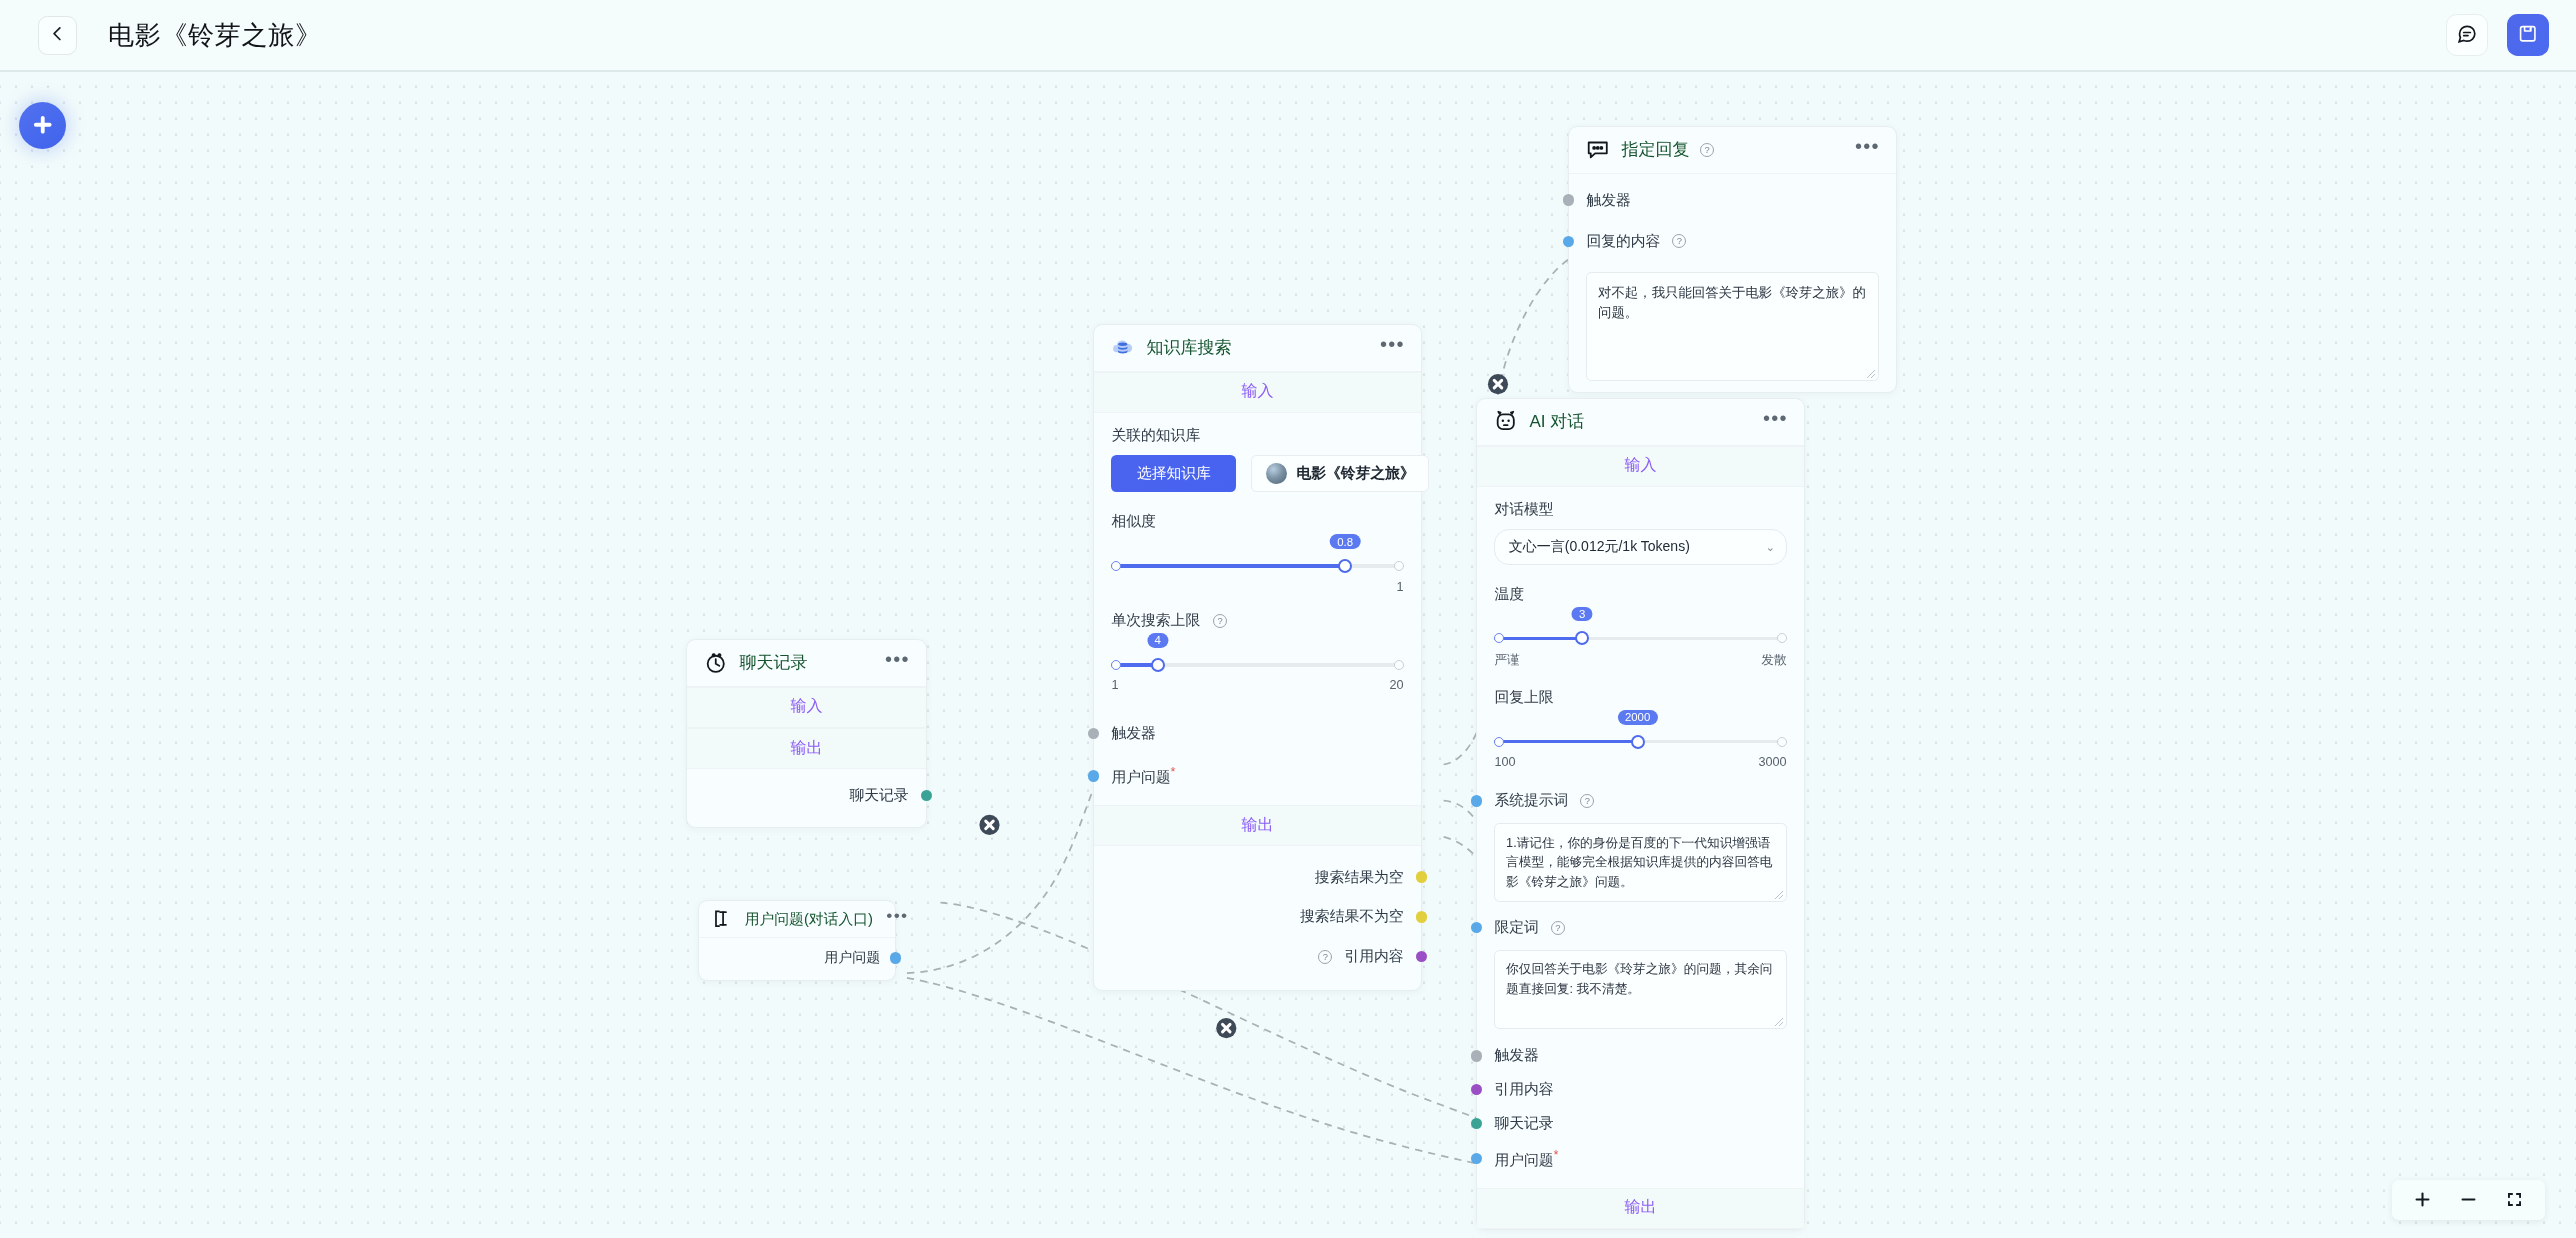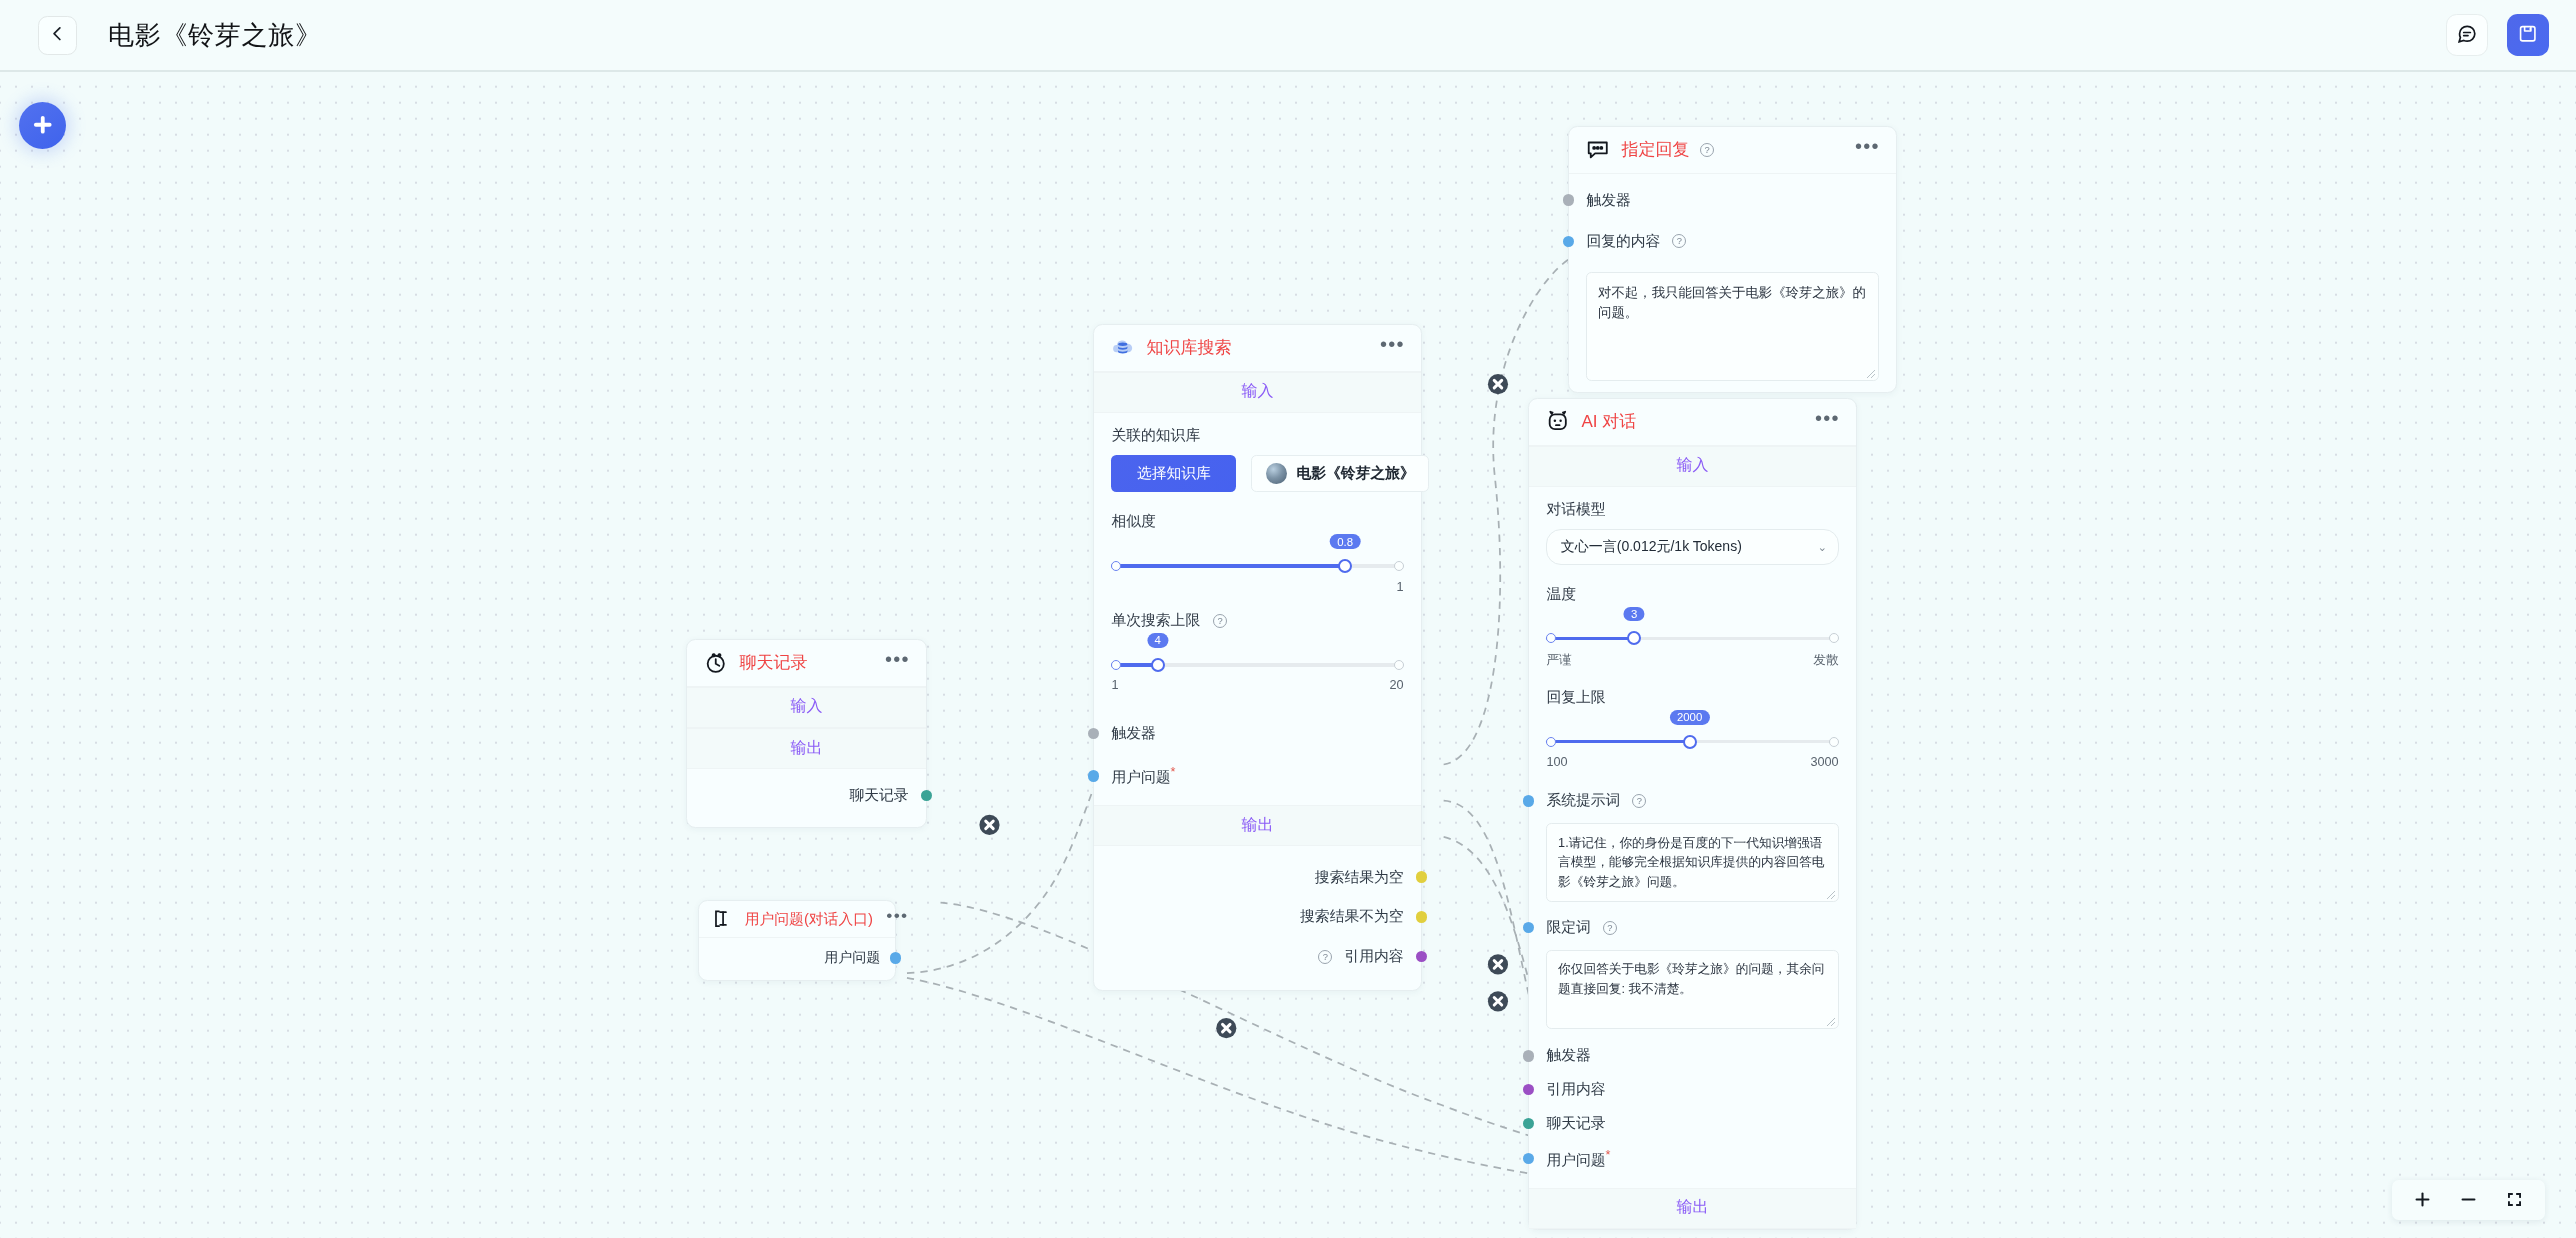--- a/index.html
+++ b/index.html
@@ -69,21 +69,21 @@
     box-shadow: 0 1.3px 6.7px rgba(40,70,90,.05);
     z-index: 20;
   }
   .node-head {
     display: flex; align-items: center; gap: 10.7px;
     padding: 9.4px 13.4px 9.4px 14.8px;
     border-bottom: 1.3px solid #eef4f5;
   }
   .node-ico { width: 27px; height: 27px; flex: 0 0 27px; display: flex; align-items: center; justify-content: center; }
   .node-ico svg { width: 25.5px; height: 25.5px; }
-  .node-title { font-size: 17px; color: #ef4444; white-space: nowrap; }
+  .node-title { font-size: 17px; color: #14532d; white-space: nowrap; }
   .help-ico {
     width: 14px; height: 14px; border-radius: 50%; border: 1.3px solid #9aa4ae;
     color: #7d8793; font-size: 9.4px; line-height: 12px; text-align: center;
     display: inline-block; vertical-align: middle; flex: 0 0 14px; cursor: pointer;
   }
   .dots {
     margin-left: auto; color: #5d6872; font-size: 20px; line-height: 8px;
     letter-spacing: 1.3px; cursor: pointer; padding: 0 2.7px 8px 2.7px;
   }
   .section-bar {
@@ -311,21 +311,21 @@
         </div>
         <div class="port-row in" style="padding-top:14.8px;">
           <span class="dot blue"></span>
           <span class="port-label">回复的内容</span>
           <span class="help-ico">?</span>
         </div>
         <div class="ta" style="height:109px; margin-top:14px;">对不起，我只能回答关于电影《玲芽之旅》的问题。</div>
       </div>
     </div>
 
-    <div class="node" style="left:1528px; top:326px; width:329px;">
+    <div class="node" style="left:1476px; top:326px; width:329px;">
       <div class="node-head">
         <span class="node-ico">
           <svg viewBox="0 0 24 24" fill="none" stroke="#13181f" stroke-width="1.7" stroke-linejoin="round">
               <path d="M6.6 5.2 5 2.6l2.8 1.1M17.4 5.2 19 2.6l-2.8 1.1"></path>
               <rect x="4.4" y="5" width="15.2" height="14" rx="5"></rect>
               <circle cx="9.3" cy="11" r="1.15" fill="#13181f" stroke="none"></circle>
               <circle cx="14.7" cy="11" r="1.15" fill="#13181f" stroke="none"></circle>
               <line x1="10.3" y1="15.2" x2="13.7" y2="15.2" stroke-linecap="round"></line>
             </svg>
         </span>

